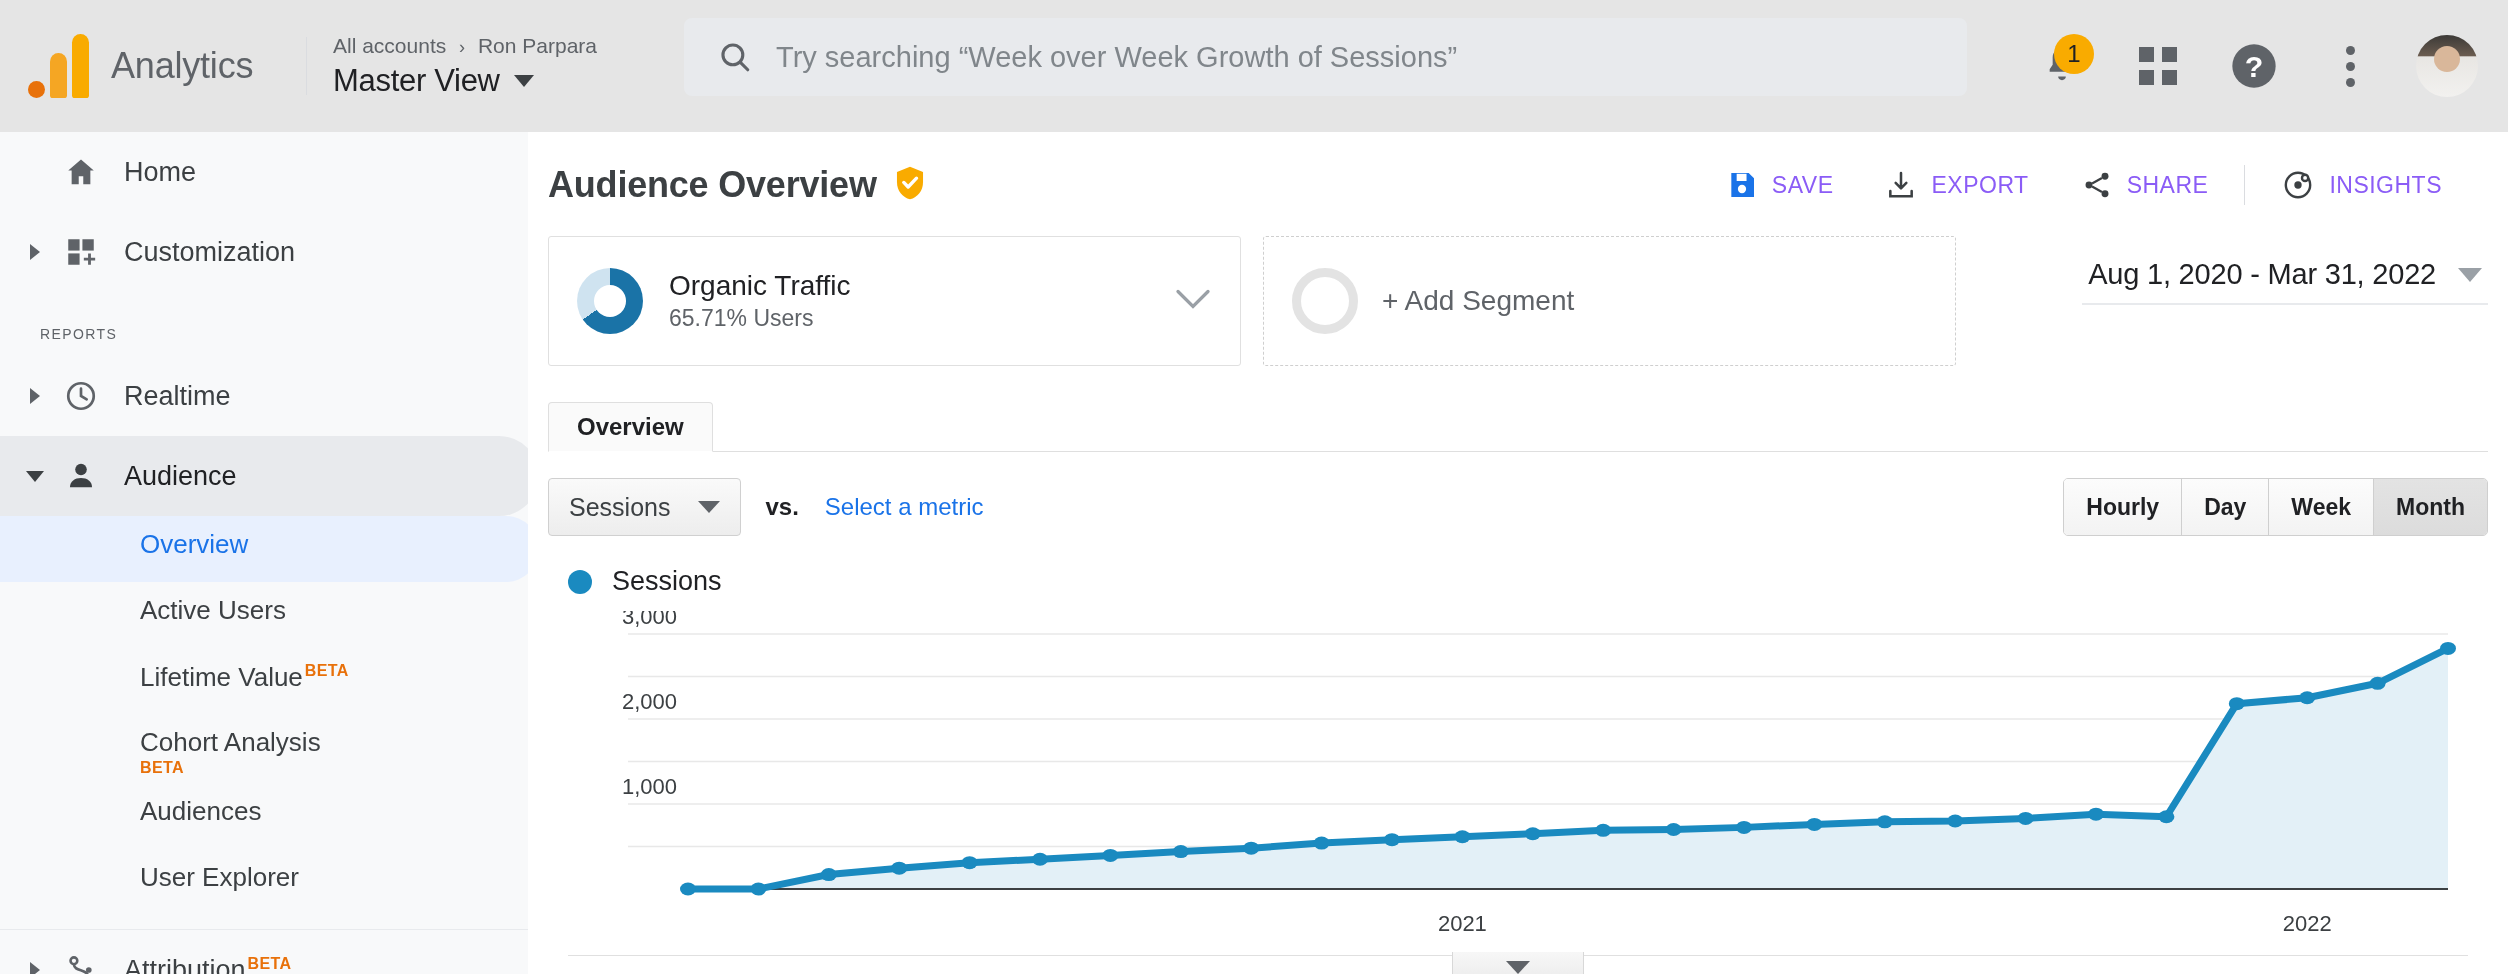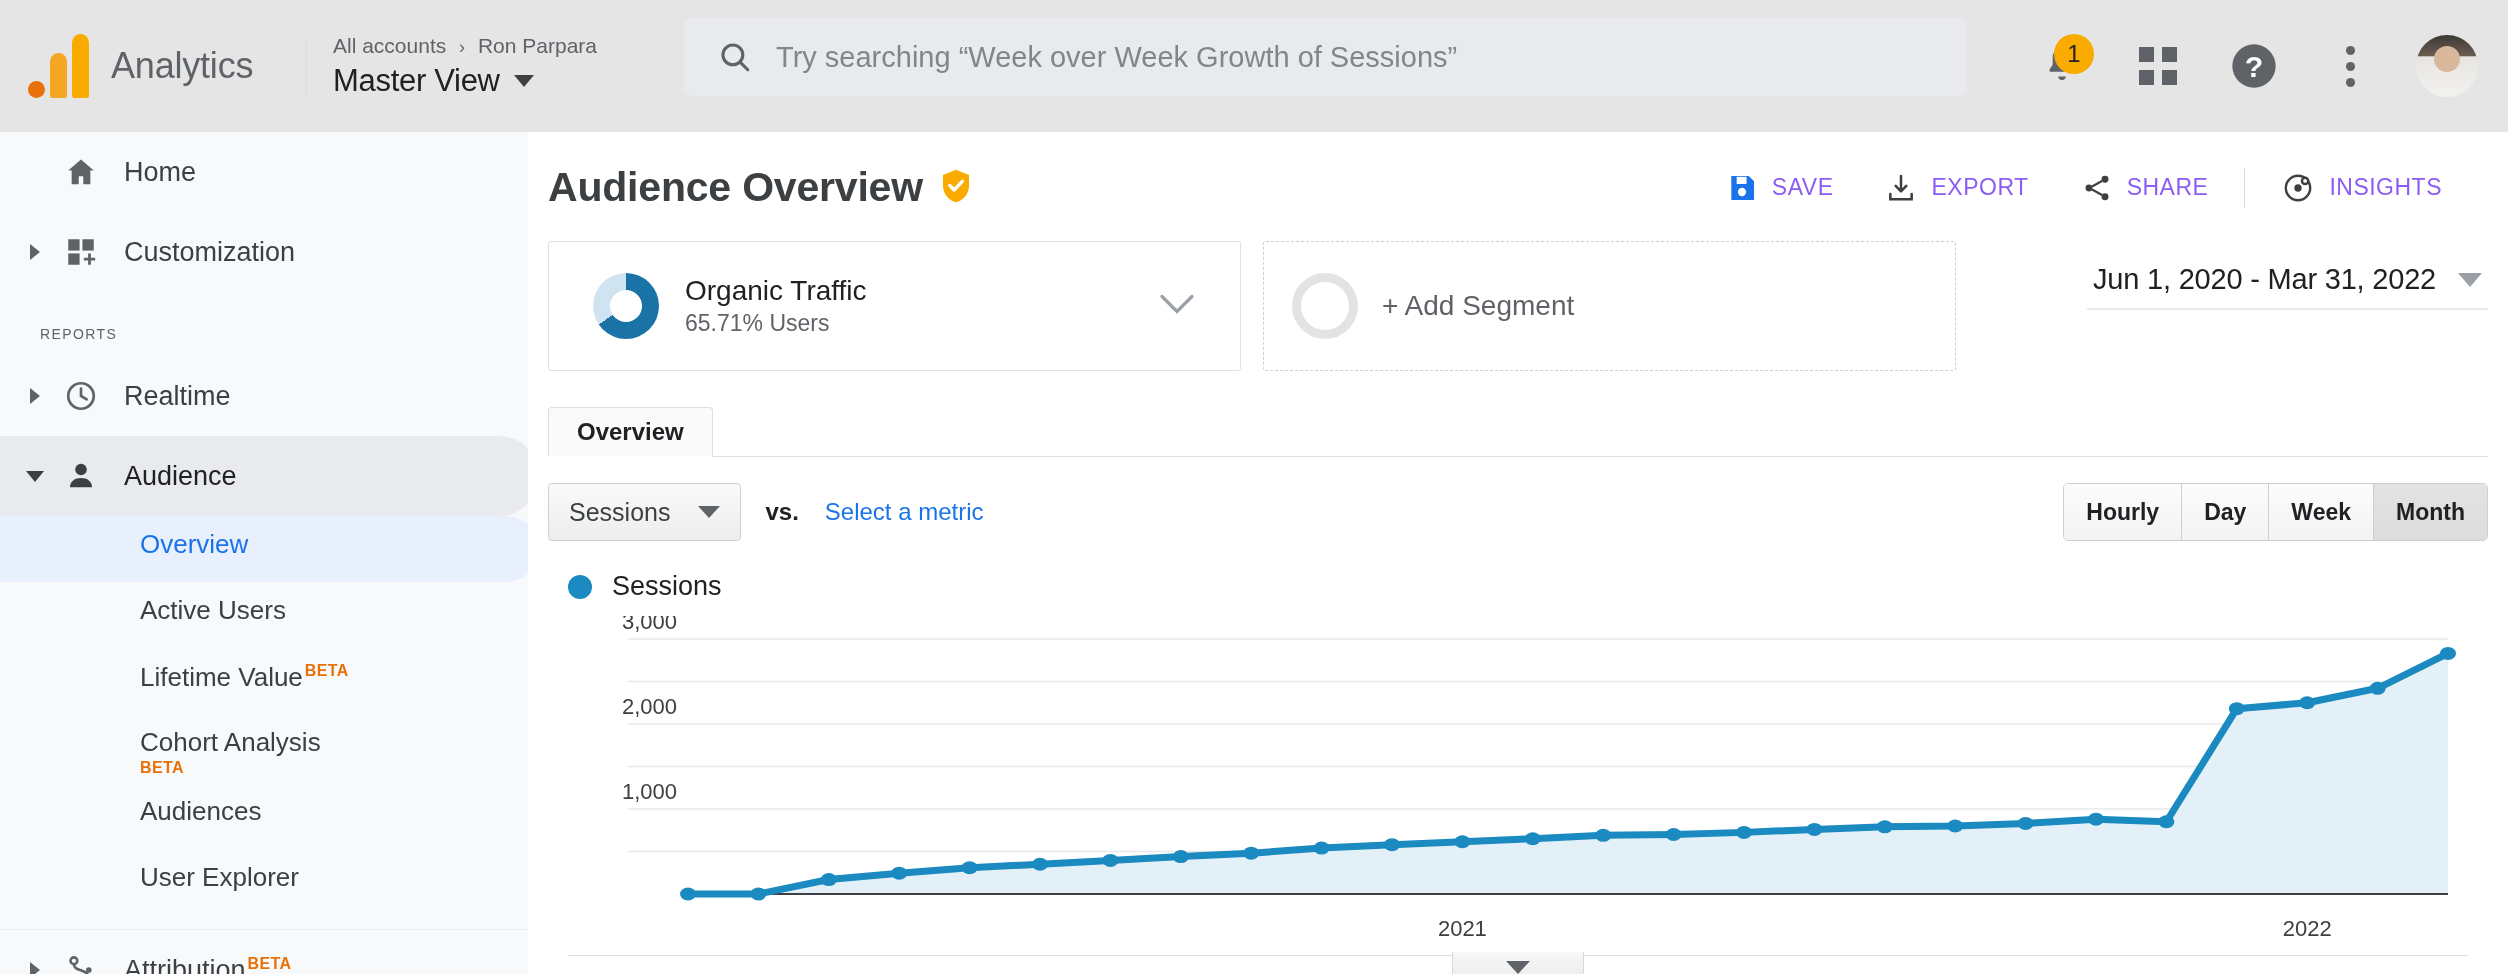--- a/index.html
+++ b/index.html
@@ -86,32 +86,32 @@
   .sub-item.active { background:#e8f0fe; border-radius:0 44px 44px 0; margin-right:44px; }
   .sub-item.active .sub-label { color:#1a73e8; }
   .beta-sup { font-size:16px; color:#E8710A; font-weight:700; letter-spacing:0.4px; vertical-align:super; margin-left:2px; }
   .beta-below { display:block; font-size:16px; color:#E8710A; font-weight:700; letter-spacing:0.4px; margin-top:1px;}
   .nav-sep { height:1px; background:#e8eaed; margin:14px 0 0 0; }
 
   
   .main { position:absolute; left:528px; top:132px; width:1980px; height:842px; background:#fff; overflow:hidden; }
 
   .page-head { display:flex; align-items:center; padding:32px 40px 0 20px; }
-  .page-title { font-size:41px; font-weight:bold; color:#3c4043; letter-spacing:-0.2px;}
+  .page-title { font-size:36px; font-weight:bold; color:#3c4043; letter-spacing:-0.2px;}
   .shield { margin-left:16px; }
   .head-actions { margin-left:auto; display:flex; align-items:center; gap:0; }
   .act { display:flex; align-items:center; gap:14px; padding:0 26px; cursor:pointer;}
   .act-label { font-size:23px; color:#8b5cf6; letter-spacing:0.5px; }
   .act-div { width:1px; height:40px; background:#dadce0; margin:0 10px;}
 
   
   .segrow { display:flex; align-items:flex-start; padding:30px 20px 0 20px; position:relative;}
   .seg-card {
     width:693px; height:130px; border:1px solid #e0e0e0; border-radius:3px;
-    display:flex; align-items:center; padding:0 44px; background:#fff; cursor:pointer;
+    display:flex; align-items:center; padding:0 28px; background:#fff; cursor:pointer;
   }
   .donut { width:66px;height:66px;border-radius:50%; flex:none; margin-right:26px;
     background:conic-gradient(#1a73a7 0deg 236deg, #cfe3f0 236deg 360deg);
     position:relative; }
   .donut::after{content:"";position:absolute;inset:17px;border-radius:50%;background:#fff;}
   .seg-texts { display:flex; flex-direction:column; gap:3px;}
   .seg-title { font-size:28px; color:#202124; }
   .seg-sub { font-size:23px; color:#5f6368; }
   .seg-caret { margin-left:auto; color:#9aa0a6; font-size:30px; }
 
@@ -408,21 +408,21 @@
             </svg>
         </span>
       </div>
 
       <div class="seg-add">
         <span class="ring"></span>
         <span class="add-label">+ Add Segment</span>
       </div>
 
       <div class="daterange">
-        <span class="date-text">Jun 1, 2020 - Mar 31, 2022</span>
+        <span class="date-text">Aug 1, 2020 - Mar 31, 2022</span>
         <span class="date-caret"></span>
       </div>
     </div>
 
     <div class="tabstrip">
       <div class="tab">
         <span>Overview</span>
       </div>
     </div>
 

